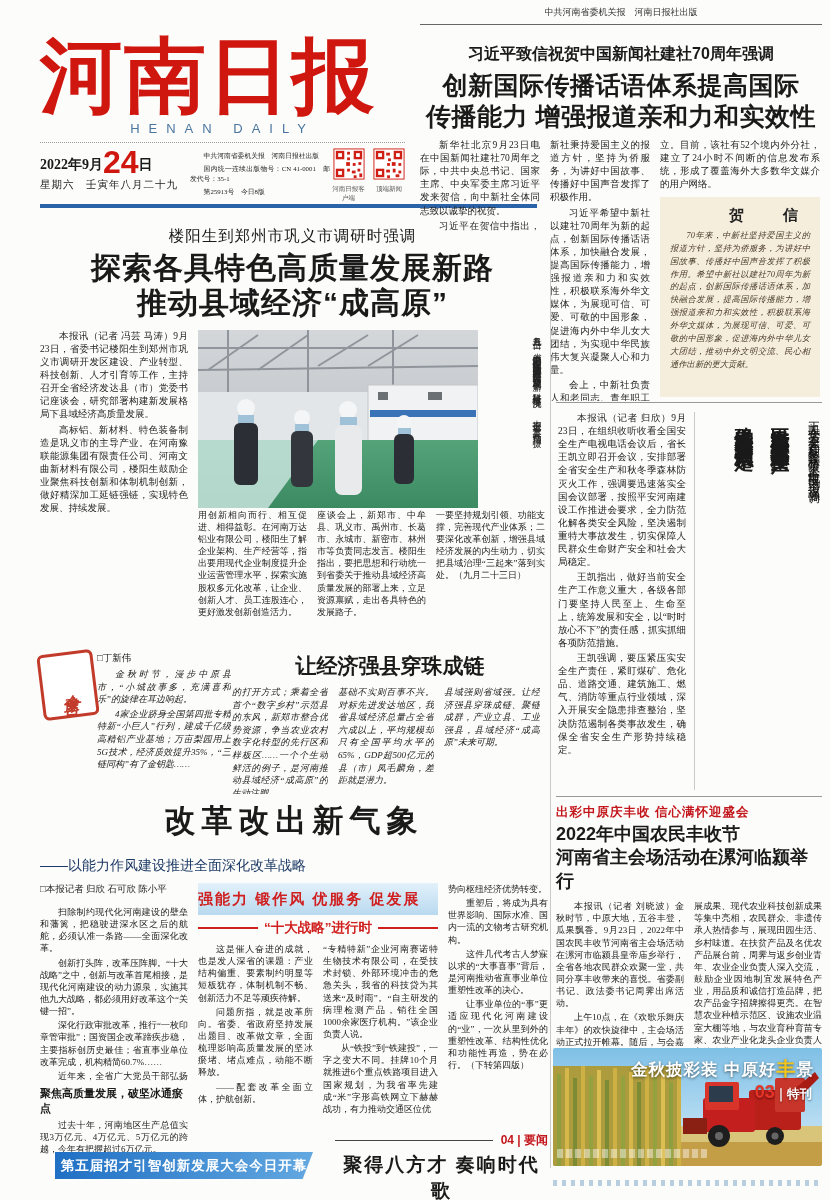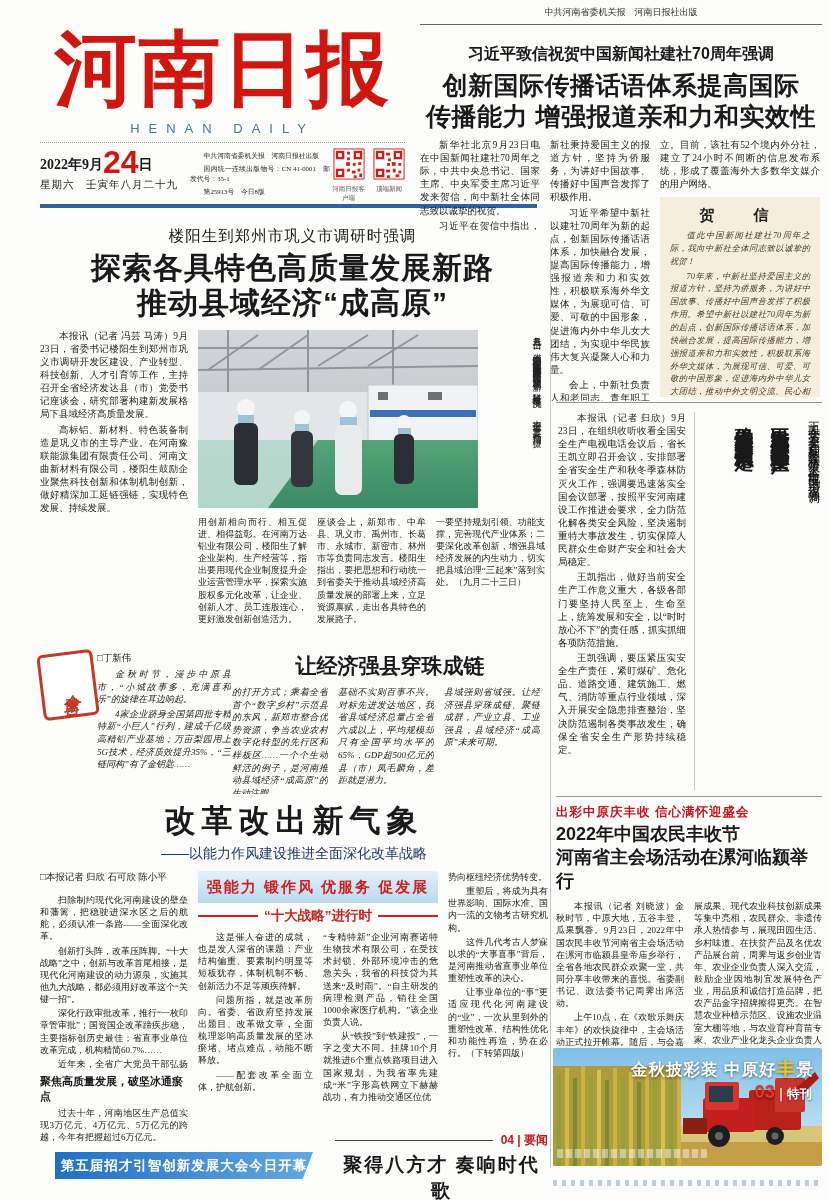--- a/index.html
+++ b/index.html
@@ -13,54 +13,54 @@
   .abs{position:absolute}
   p{margin:0 0 2px 0;text-indent:2em;text-align:justify}
   .cont p:first-child{text-indent:0}
   .col{overflow:hidden}
   .bodytxt{font-size:9.5px;line-height:1.38;color:#222}
   .bodytxt-s{font-size:9px;line-height:1.35;color:#222}
   .kai{font-style:italic}
   .rule-h{background:#999;height:1px}
   .rule-v{background:#c9c9c9;width:1px}
   
-  .mh-title{font-size:82px;line-height:1.02;font-weight:900;color:var(--red);letter-spacing:2px;text-align:center;font-family:Liberation Mono, monospace}
+  .mh-title{font-size:82px;line-height:1.02;font-weight:900;color:var(--red);letter-spacing:2px;font-family:Liberation Sans, sans-serif}
   .mh-en{text-align:center;color:#4a769f;font-size:13px;letter-spacing:9px;font-family:var(--sans);margin-top:3px}
   .mh-dot{border-top:1px dotted #9a9a9a;margin-top:6px}
   .mh-row{display:flex;margin-top:5px}
   .mh-date{width:150px}
   .mh-date .d1{font-size:14px;font-weight:700}
   .mh-date .big{font-size:32px;font-weight:900;color:var(--red);font-family:var(--sans);line-height:.9;vertical-align:-4px}
   .mh-date .d2{font-size:10.5px;margin-top:2px;letter-spacing:1px}
   .mh-info{width:140px;font-size:6.8px;line-height:1.6;color:#222;padding-top:3px}
   .mh-qrs{flex:1;display:flex;justify-content:flex-end;gap:6px}
   .qr{text-align:center}
   .qr .lbl{font-size:6.5px;color:#555;margin-top:1px}
   
   .xi-kick{font-size:16px;font-weight:700;text-align:center;font-family:var(--sans)}
   .xi-h{font-size:25px;font-weight:900;text-align:center;line-height:1.22;font-family:var(--sans);letter-spacing:.5px}
   .letter{background:#f6eedd;padding:9px 10px;color:#473a28}
-  .letter .lt{font-size:15px;font-weight:700;letter-spacing:12px;text-align:center;margin-bottom:5px;color:#222}
+  .letter .lt{font-size:15px;font-weight:700;letter-spacing:12px;text-align:right;margin-bottom:5px;color:#222}
   .letter p{font-size:8.3px;line-height:1.55;font-style:italic}
   
   .m-kick{font-size:15.5px;text-align:center;font-family:var(--sans);font-weight:500;letter-spacing:1px}
   .m-h{font-size:30px;font-weight:900;text-align:center;line-height:1.18;font-family:var(--sans);letter-spacing:1px}
   .vcap{writing-mode:vertical-rl;font-size:9px;line-height:1.55;height:178px;color:#222;letter-spacing:1px}
   
   .seal{width:56px;height:66px;border:3px solid #c23b2a;border-radius:6px;transform:rotate(-7deg);display:flex;align-items:center;justify-content:center;background:#fff}
   .seal span{writing-mode:vertical-rl;color:#c23b2a;font-weight:700;font-size:16px;font-style:italic;letter-spacing:2px}
   .jy-title{font-size:21px;font-weight:900;text-align:center;font-family:var(--sans)}
   .jy-author{font-size:9.5px;margin-bottom:3px}
   .jy p{font-size:9px;line-height:1.4;font-style:italic}
   
   .rf-h{font-size:31px;font-weight:900;text-align:center;font-family:var(--sans);letter-spacing:6px}
-  .rf-sub{font-size:14px;text-align:center;color:var(--navy);font-family:Liberation Sans, sans-serif;margin-top:3px}
+  .rf-sub{font-size:14px;text-align:left;color:var(--navy);font-family:Liberation Sans, sans-serif;margin-top:15px}
   .rf-by{font-size:9.5px;font-weight:400;margin-bottom:10px;text-indent:0}
   .rf-subhead{font-size:11px;font-weight:900;font-family:var(--sans);margin:4px 0 3px;text-indent:0}
-  .ban{background:linear-gradient(180deg,#e2f1fb,#b9d9ef);color:#d01f1f;font-weight:900;font-size:15px;text-align:center;letter-spacing:2px;padding:7px 0 6px;font-family:var(--sans)}
+  .ban{background:linear-gradient(180deg,#e2f1fb,#b9d9ef);color:#d01f1f;font-weight:900;font-size:15px;text-align:left;letter-spacing:2px;padding:7px 0 6px;font-family:var(--sans)}
   .ban-sub{display:flex;align-items:center;gap:6px;color:#d01f1f;font-weight:900;font-size:13.5px;margin-top:4px;font-family:var(--sans)}
   .ban-sub .ln{flex:1;height:2px;background:#d01f1f}
   
   .vhead{writing-mode:vertical-rl;height:378px;text-align:justify}
   .vhead .vk{font-size:12px;letter-spacing:2.5px;margin-block-end:12px;color:#111}
   .vhead .vh{font-size:19px;font-weight:900;font-family:var(--sans);letter-spacing:1.5px;margin-block-end:10px}
   
   .hv-kick{font-size:12.5px;font-weight:700;color:var(--darkred);font-family:var(--sans);letter-spacing:1px}
   .hv-h{font-size:18px;font-weight:900;line-height:1.3;font-family:var(--sans)}
   
@@ -172,21 +172,20 @@
           <p>习近平希望中新社以建社70周年为新的起点，创新国际传播话语体系，加快融合发展，提高国际传播能力，增强报道亲和力和实效性，积极联系海外华文媒体，为展现可信、可爱、可敬的中国形象，促进海内外中华儿女大团结，为实现中华民族伟大复兴凝聚人心和力量。</p>
           <p>会上，中新社负责人和老同志、青年职工代表发言。</p>
         </div>
       <div style="width:160px">
         <div class="col bodytxt cont" style="height:52px">
             <p>立。目前，该社有52个境内外分社，建立了24小时不间断的信息发布系统，形成了覆盖海外大多数华文媒介的用户网络。</p>
           </div>
         <div class="letter" style="margin-top:6px;height:200px;overflow:hidden">
           <div class="lt">贺　信</div>
           <div>
-              <p>值此中国新闻社建社70周年之际，我向中新社全体同志致以诚挚的祝贺！</p>
               <p>70年来，中新社坚持爱国主义的报道方针，坚持为侨服务，为讲好中国故事、传播好中国声音发挥了积极作用。希望中新社以建社70周年为新的起点，创新国际传播话语体系，加快融合发展，提高国际传播能力，增强报道亲和力和实效性，积极联系海外华文媒体，为展现可信、可爱、可敬的中国形象，促进海内外中华儿女大团结，推动中外文明交流、民心相通作出新的更大贡献。</p>
             </div>
 
         </div>
       </div>
     </div>
   </div>
 
   <div class="abs" style="left:40px;top:226px;width:505px">
     <div class="m-kick">楼阳生到郑州市巩义市调研时强调</div>
@@ -241,21 +240,21 @@
               <circle cx="150" cy="80" r="9" fill="#f4f5f6"></circle>
                 <rect x="142" y="87" width="17" height="10" fill="#9fc2d8"></rect>
                 <rect x="137" y="95" width="27" height="70" rx="7" fill="#e9eaec"></rect>
               <circle cx="206" cy="92" r="7" fill="#f4f5f6"></circle>
                 <rect x="200" y="98" width="13" height="8" fill="#9fc2d8"></rect>
                 <rect x="196" y="104" width="20" height="50" rx="6" fill="#2b2e34"></rect>
             </g>
           </svg>
           <div class="vcap" style="width:58px">九月二十三日，省委书记楼阳生在河南豫联能源集团有限责任公司调研企业改革创新、科技研发等情况。　本报记者 董亮 蔡迅翔 摄</div>
         </div>
-        <div style="display:flex;gap:10px;margin-top:8px">
+        <div style="display:flex;gap:10px;margin-top:1px">
           <div class="col bodytxt-s cont" style="width:109px;height:122px">
               <p>用创新相向而行、相互促进、相得益彰。在河南万达铝业有限公司，楼阳生了解企业架构、生产经营等，指出要用现代企业制度提升企业运营管理水平，探索实施股权多元化改革，让企业、创新人才、员工连股连心，更好激发创新创造活力。</p>
             </div>
           <div class="col bodytxt-s cont" style="width:109px;height:122px">
               <p>座谈会上，新郑市、中牟县、巩义市、禹州市、长葛市、永城市、新密市、林州市等负责同志发言。楼阳生指出，要把思想和行动统一到省委关于推动县域经济高质量发展的部署上来，立足资源禀赋，走出各具特色的发展路子。</p>
             </div>
           <div class="col bodytxt-s cont" style="width:109px;height:122px">
               <p>一要坚持规划引领、功能支撑，完善现代产业体系；二要深化改革创新，增强县域经济发展的内生动力，切实把县域治理“三起来”落到实处。（九月二十三日）</p>
             </div>
         </div>

